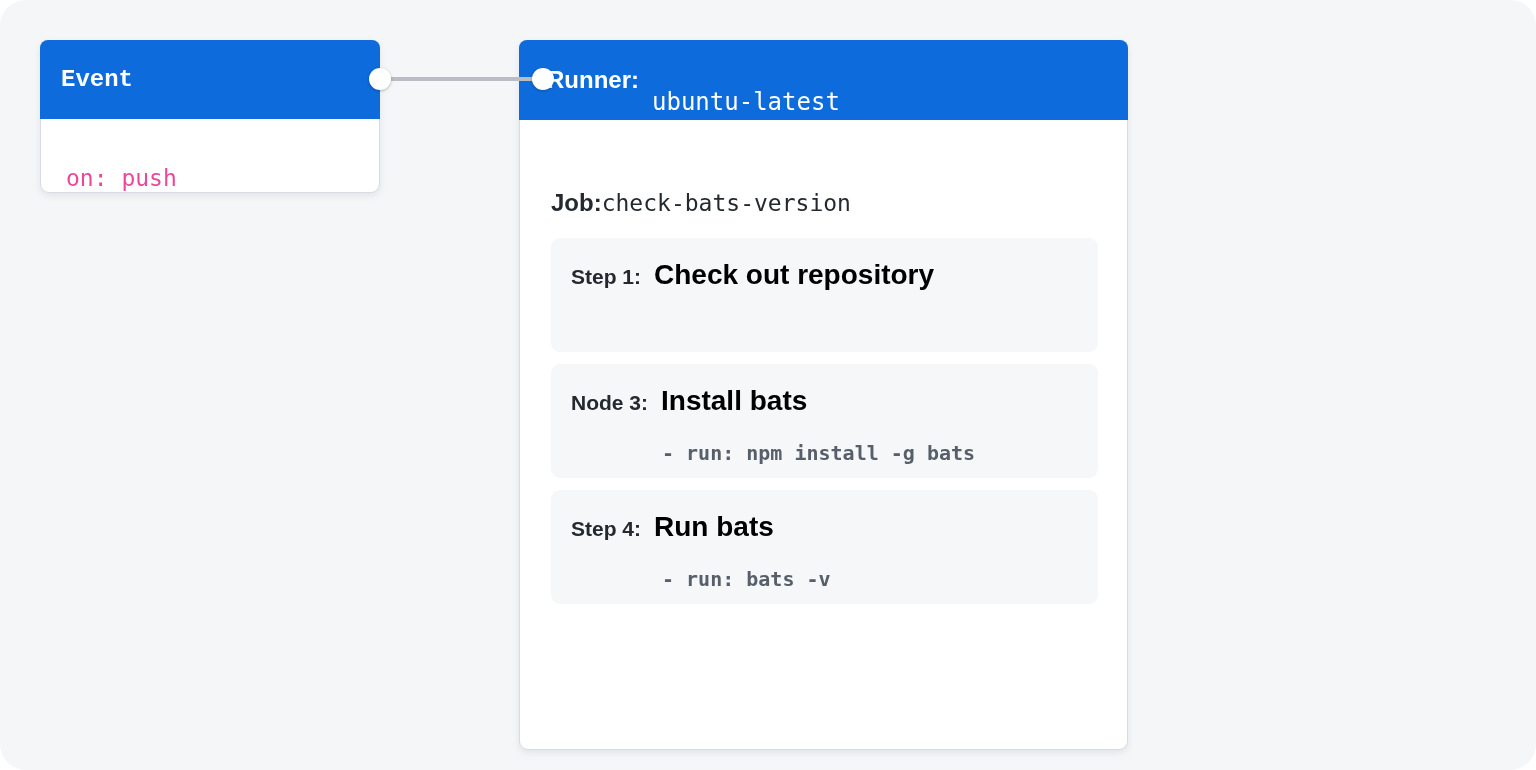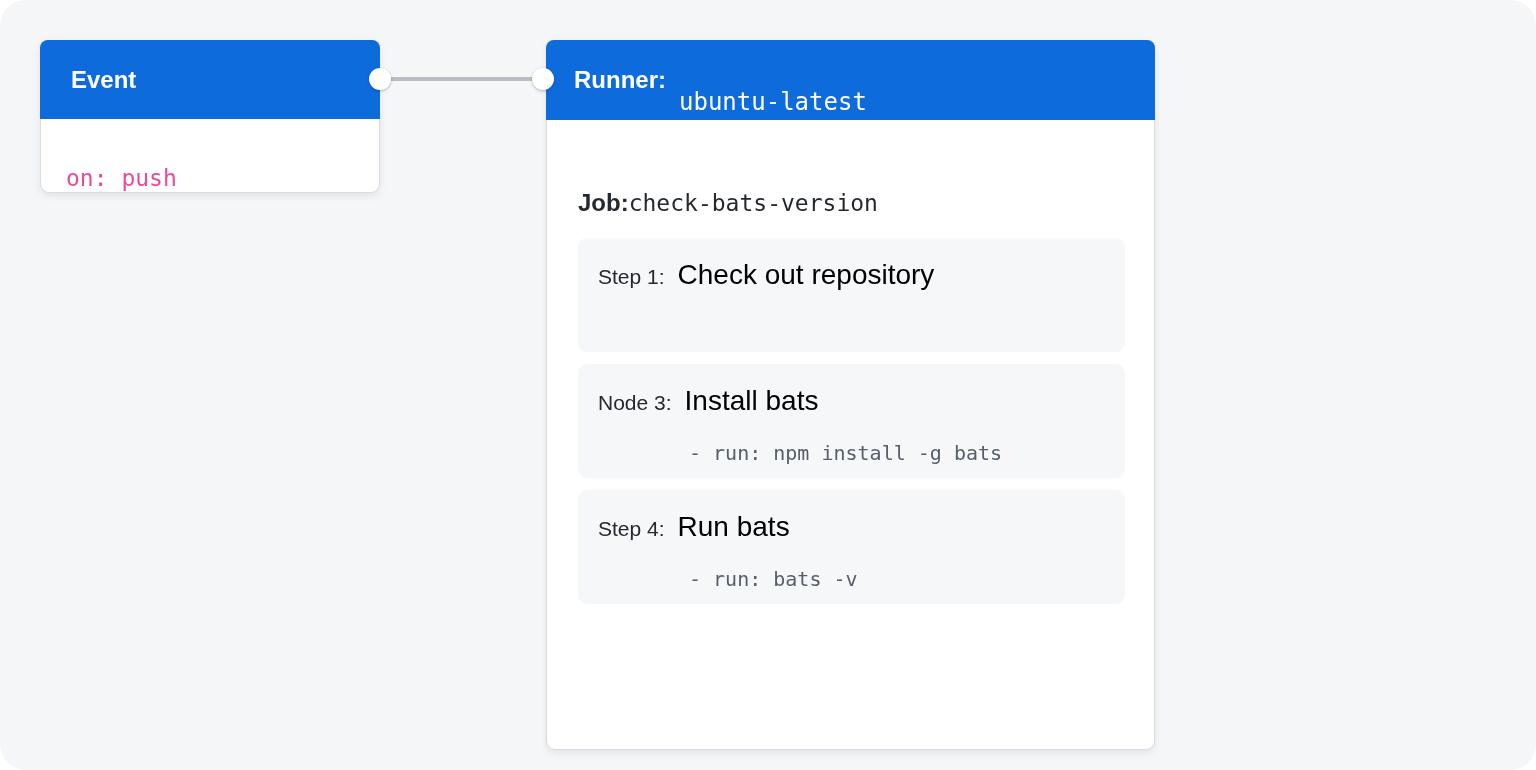--- a/index.html
+++ b/index.html
@@ -31,21 +31,21 @@
     margin: -1px -1px 0 -1px;
     color: #ffffff;
   }
   .hdr-label {
     font-weight: 700; font-size: 24px; color: #ffffff;
   }
   .mono { font-family: "DejaVu Sans Mono", "Liberation Mono", monospace; margin-top: 44px; }
 
   
   .event-card { left: 40px; top: 40px; width: 340px; height: 153px; }
-  .event-card .card-header { height: 79px; padding-left: 31px; }
+  .event-card .card-header { height: 79px; padding-left: 21px; font-family: Liberation Mono, monospace; }
   .event-body {
     height: 74px; display: flex; align-items: center;
     padding-left: 25px;
     font-size: 23px; color: #ec4899;
   }
 
   
   .connector-line {
     position: absolute; left: 380px; top: 77px;
     width: 163px; height: 4px;
@@ -55,32 +55,32 @@
     position: absolute; top: 68px;
     width: 22px; height: 22px;
     background: #ffffff; border-radius: 50%;
     box-shadow: 0 1px 3px rgba(27,31,36,0.3);
     z-index: 3;
   }
   .dot-left  { left: 369px; }
   .dot-right { left: 532px; }
 
   
-  .runner-card { left: 546px; top: 40px; width: 609px; height: 710px; }
+  .runner-card { left: 519px; top: 40px; width: 609px; height: 710px; }
   .runner-card .card-header { height: 80px; padding-left: 28px; gap: 13px; }
   .hdr-value { font-size: 24px; color: #ffffff; }
 
   .job-line {
     display: flex; align-items: baseline; 
     padding: 26px 0 0 31px;
   }
   .job-label { font-weight: 700; font-size: 24px; color: #24292f; }
   .job-value { font-size: 23px; color: #24292f; }
 
-  .steps { padding: 21px 29px 0 31px; }
+  .steps { padding: 21px 29px 0 31px; font-weight: bold; }
   .step {
     background: #f6f7f9;
     border-radius: 9px;
     height: 114px;
     margin-bottom: 12px;
   }
   .step-line1 {
     display: flex; align-items: baseline; gap: 13px;
     padding: 21px 0 0 20px;
   }

